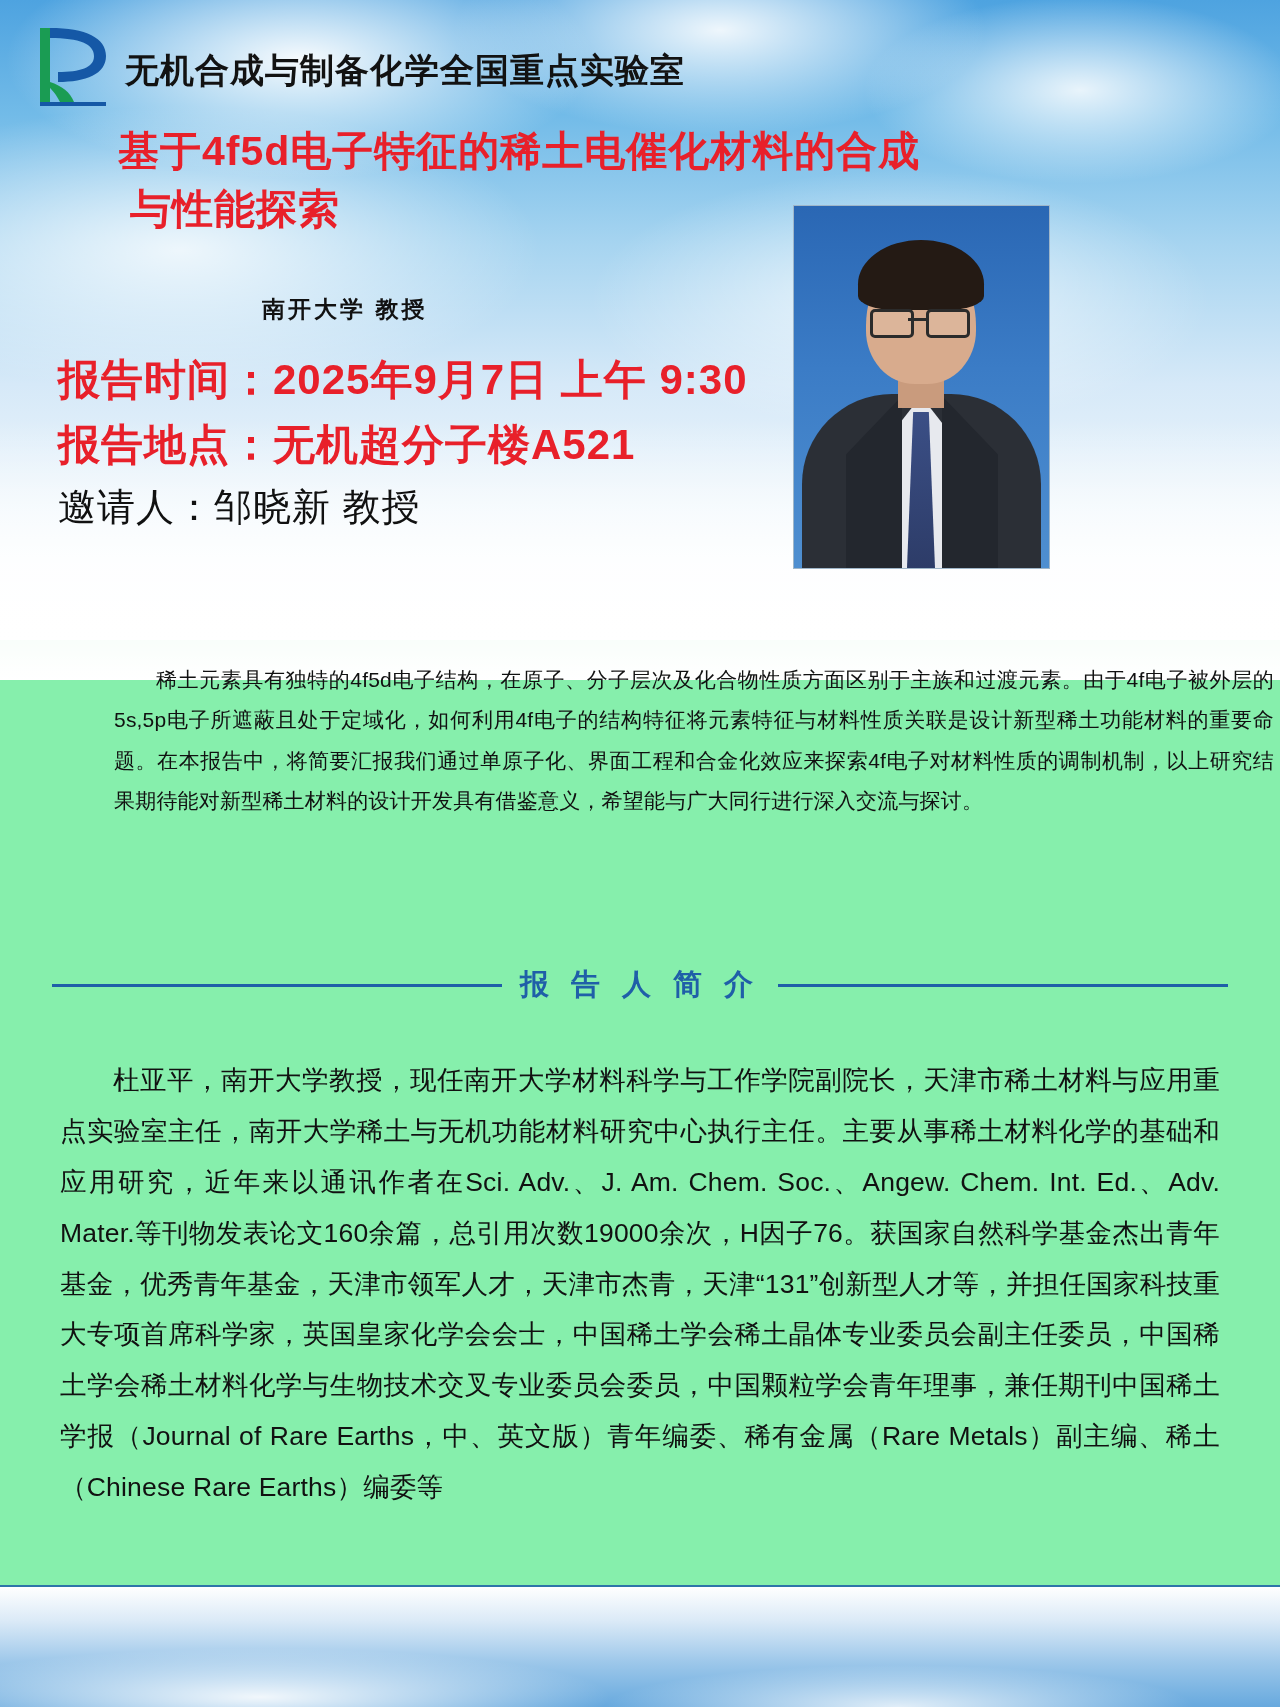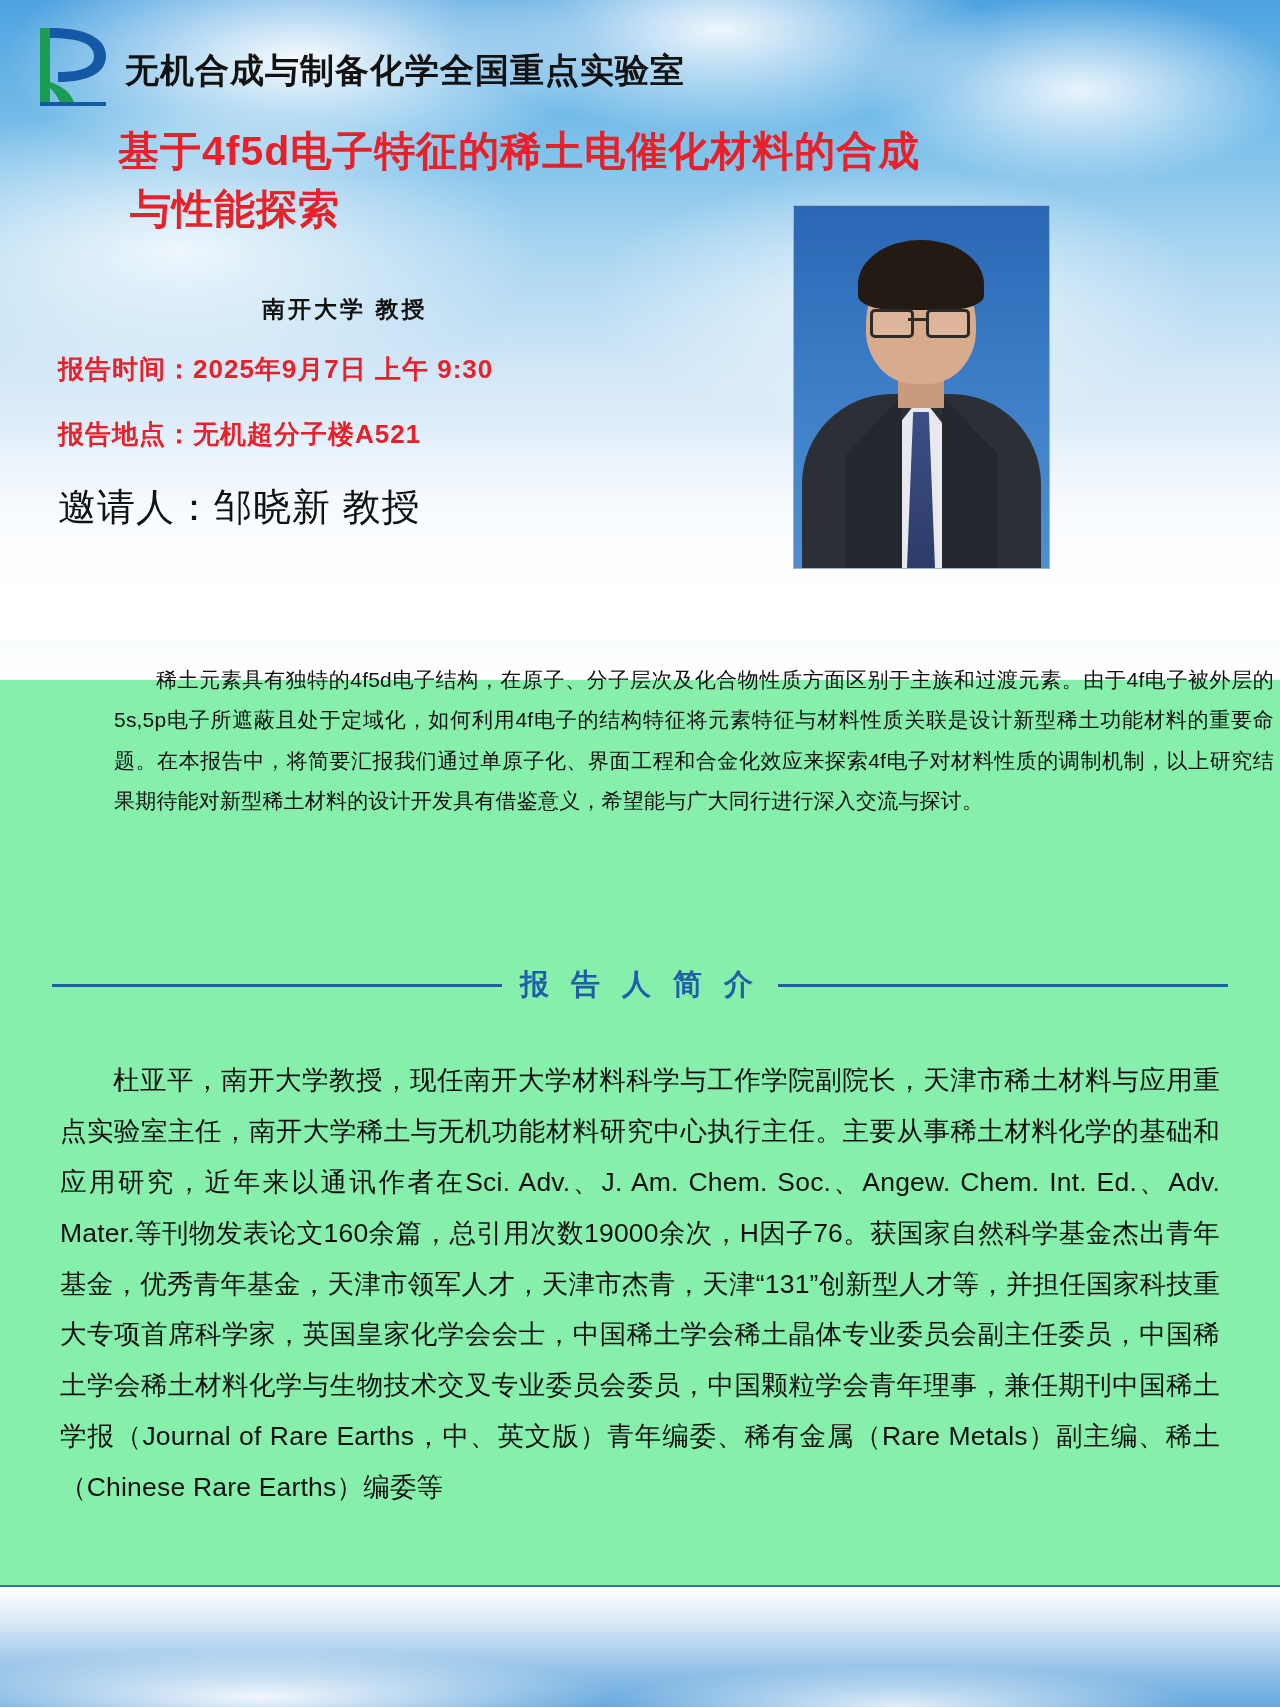--- a/index.html
+++ b/index.html
@@ -104,21 +104,21 @@
     position: absolute;
     left: 262px; top: 294px;
     font-size: 23px;
     font-weight: bold;
     letter-spacing: 3px;
     color: #111111;
   }
   .meta-line {
     position: absolute;
     left: 58px;
-    font-size: 26px;
+    font-size: 42px;
     font-weight: bold;
     color: #e8202a;
     letter-spacing: 1px;
     white-space: nowrap;
   }
   .meta-time { top: 352px; }
   .meta-place { top: 417px; }
   .meta-host {
     position: absolute;
     left: 58px; top: 482px;

